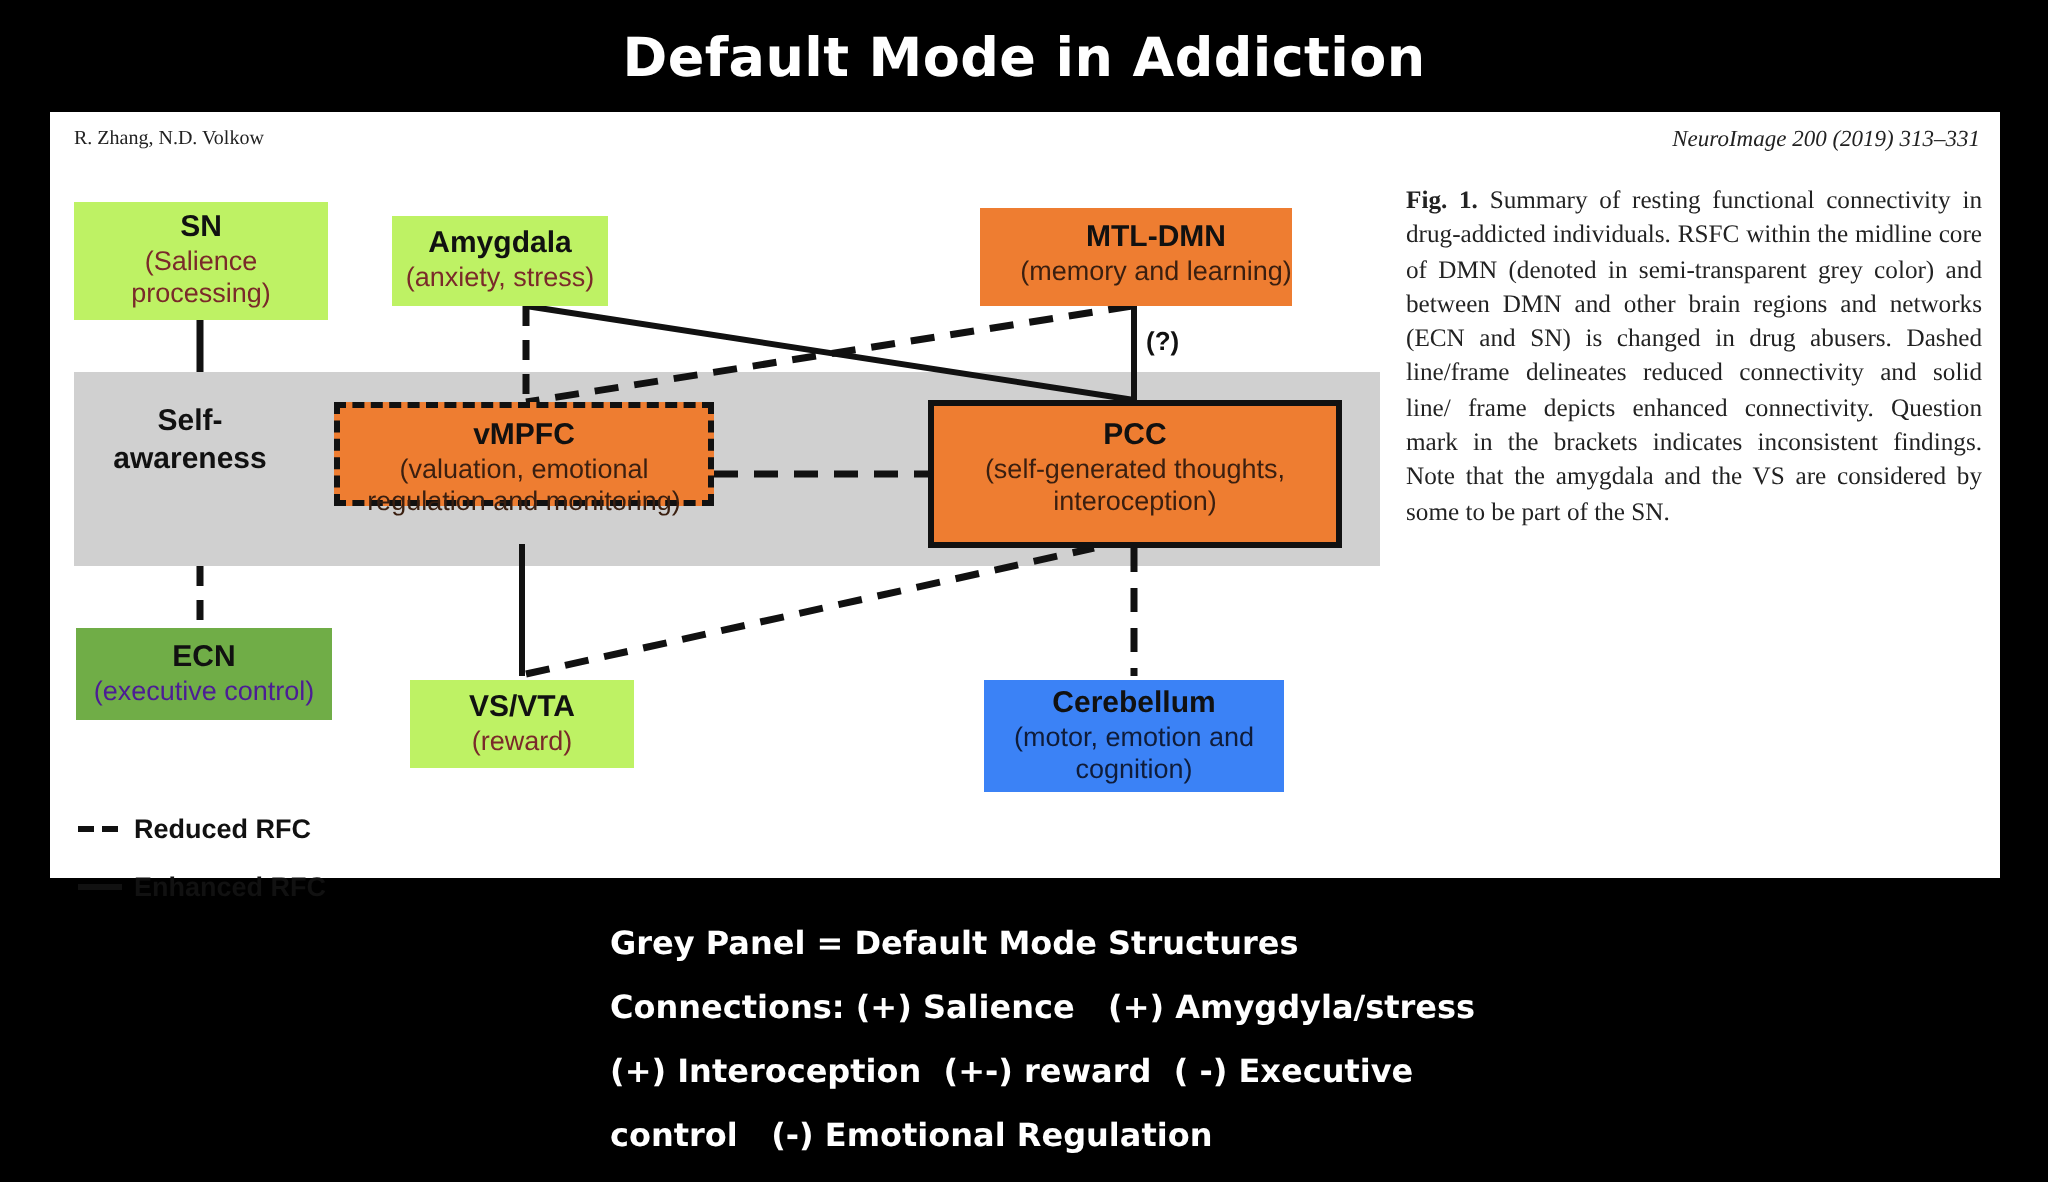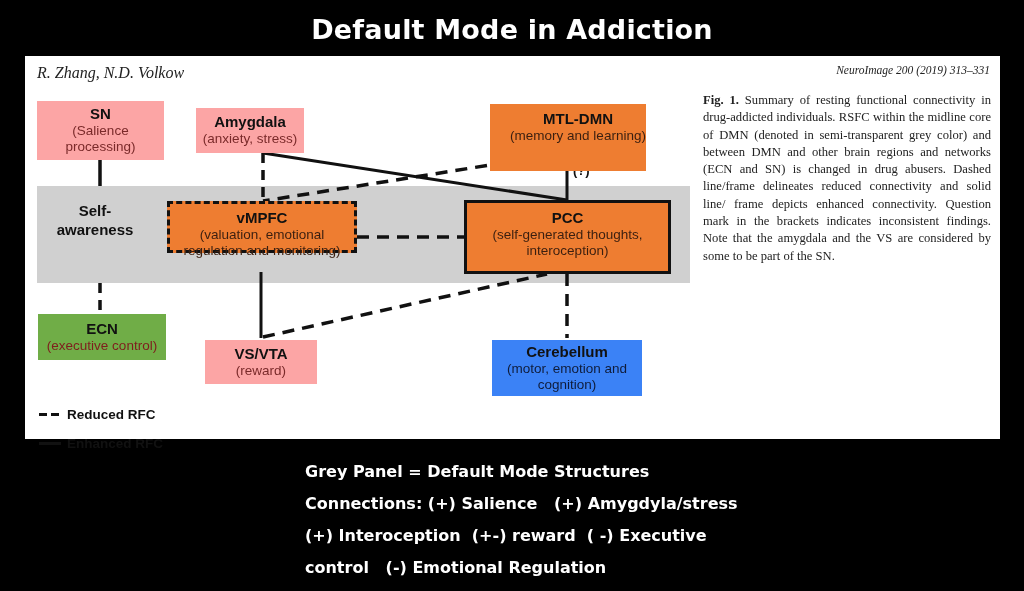--- a/index.html
+++ b/index.html
@@ -1,30 +1,30 @@
 <!DOCTYPE html>
 <html><head>
 <meta charset="utf-8">
 <style>
   html, body { margin:0; padding:0; }
   body { width:1024px; height:591px; background:#000; position:relative; overflow:hidden; font-family:"Liberation Sans", sans-serif; }
   .slide-title { position:absolute; left:0; width:1024px; top:14px; text-align:center; color:#fff; font-family:"DejaVu Sans", sans-serif; font-weight:bold; font-size:27px; letter-spacing:0.2px; }
   .panel { position:absolute; left:25px; top:56px; width:975px; height:383px; background:#fff; }
-  .hdr-left { position:absolute; left:12px; top:8px; font-family:"Liberation Serif", serif; font-style:italic; font-size:16px; color:#222; }
+  .hdr-left { position:absolute; left:12px; top:8px; font-family:"Liberation Serif", serif; font-size:10px; color:#222; }
   .hdr-right { position:absolute; right:10px; top:8px; font-family:"Liberation Serif", serif; font-style:italic; font-size:11.5px; color:#222; }
   .grey-band { position:absolute; left:12px; top:130px; width:653px; height:97px; background:#d0d0d0; }
   .box { position:absolute; box-sizing:border-box; text-align:center; line-height:1.18; }
   .box .t { display:block; font-weight:bold; font-size:15px; color:#111; }
   .box .s { display:block; font-size:13.5px; }
-  .red { background:#fca5a5; }
+  .red { background:#bef264; }
   .red .s { color:#7a2a2a; }
   .orange { background:#ee7d31; }
   .orange .s { color:#3a1f10; }
   .green { background:#70ad47; }
-  .green .s { color:#7f1d1d; }
+  .green .s { color:#4c1d95; }
   .blue { background:#3b82f6; }
   .blue .s { color:#0f1c3a; }
   .self-aw { position:absolute; left:22px; top:146px; width:96px; text-align:center; font-weight:bold; font-size:15px; color:#111; line-height:1.25; }
   svg.lines { position:absolute; left:0; top:0; }
   .qmark { position:absolute; left:548px; top:107px; font-weight:bold; font-size:13px; color:#111; }
   .legend { position:absolute; left:14px; top:338px; font-weight:bold; font-size:13.5px; color:#111; line-height:17px; }
   .legend .row { display:flex; align-items:center;margin-top:12px; }
   .legend .sw { width:22px; height:3px; margin-right:6px; }
   .sw-dash { background:repeating-linear-gradient(90deg,#111 0 8px,transparent 8px 12px); }
   .sw-solid { background:#111; }
@@ -67,21 +67,21 @@
     <span class="t">SN</span>
     <span class="s">(Salience</span>
     <span class="s">processing)</span>
   </div>
 
   <div class="box red" style="left:171px; top:52px; width:108px; height:45px; padding-top:5px;">
     <span class="t">Amygdala</span>
     <span class="s">(anxiety, stress)</span>
   </div>
 
-  <div class="box orange" style="left:465px; top:48px; width:156px; height:67px; padding-top:6px;padding-left:20px;">
+  <div class="box orange" style="left:465px; top:48px; width:156px; height:49px; padding-top:6px;padding-left:20px;">
     <span class="t">MTL-DMN</span>
     <span class="s">(memory and learning)</span>
   </div>
 
   <div class="box orange" style="left:142px; top:145px; width:190px; height:52px; border:3px dashed #111; padding-top:5px;">
     <span class="t">vMPFC</span>
     <span class="s">(valuation, emotional</span>
     <span class="s">regulation and monitoring)</span>
   </div>
 

